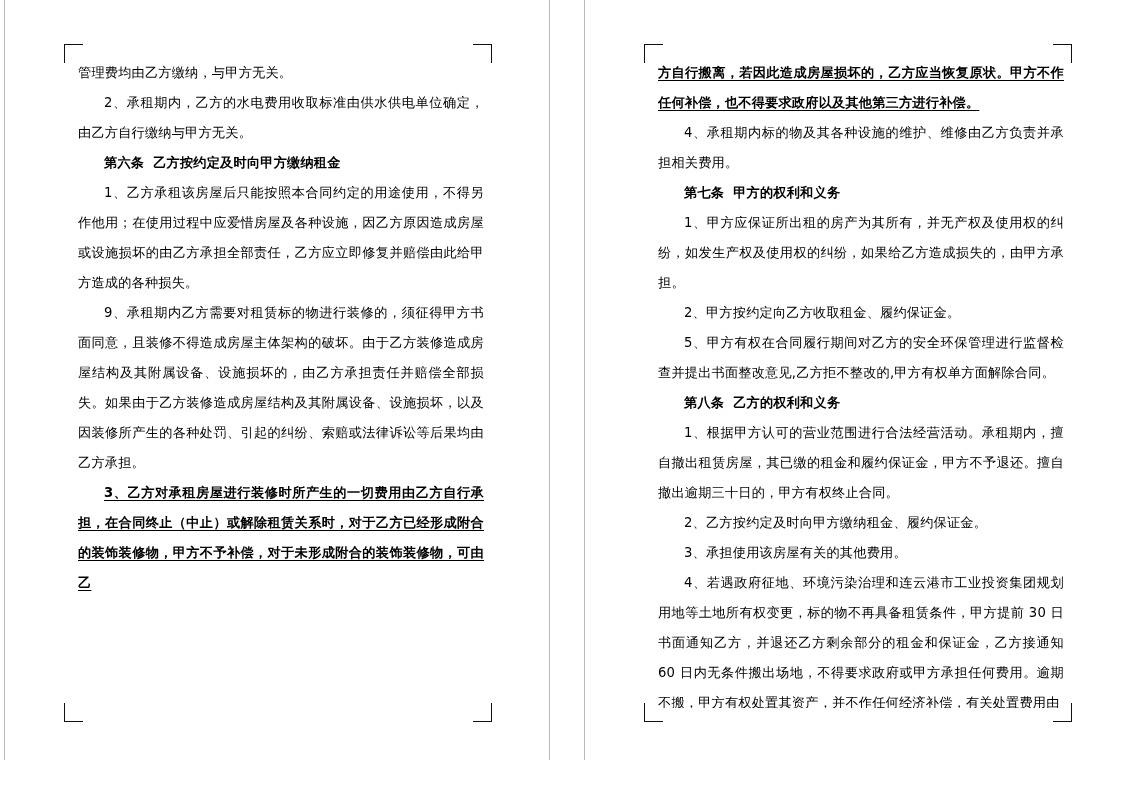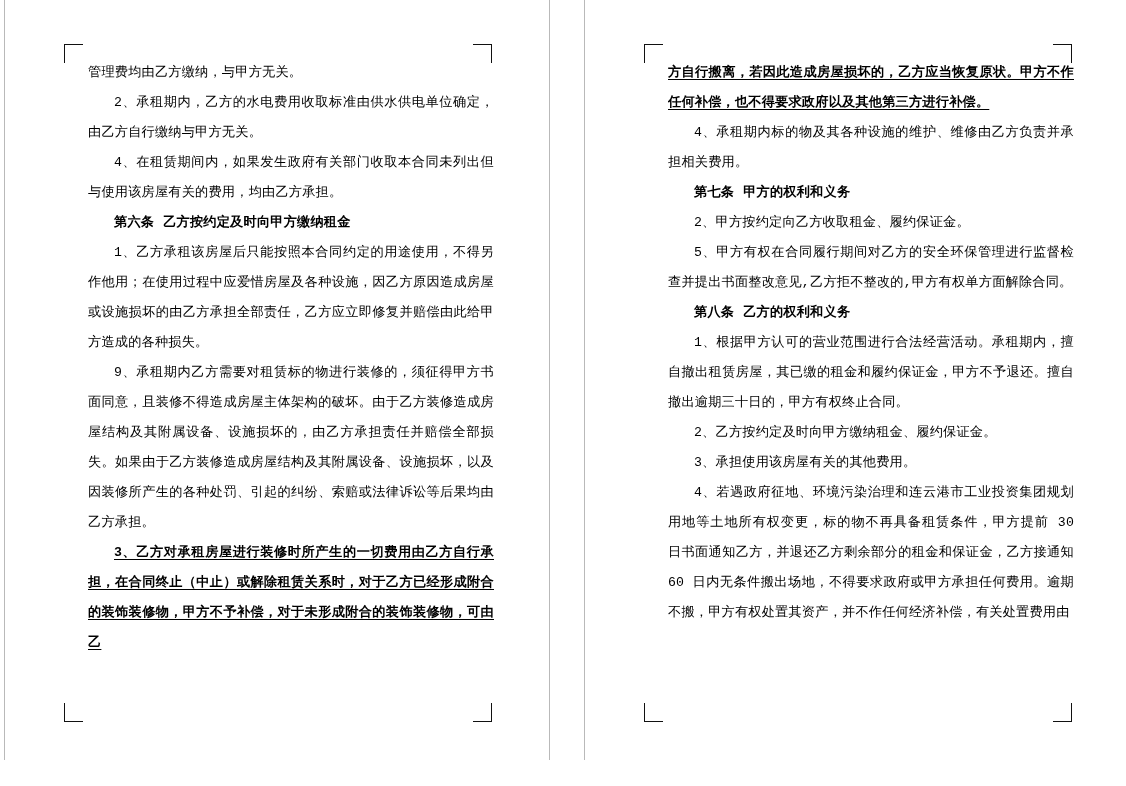--- a/index.html
+++ b/index.html
@@ -58,25 +58,24 @@
     pointer-events: none;
   }
   .mark.tl { top: 44px; left: 60px; border-left: 1px solid #111; border-top: 1px solid #111; }
   .mark.tr { top: 44px; right: 58px; border-right: 1px solid #111; border-top: 1px solid #111; }
   .mark.bl { bottom: 38px; left: 60px; border-left: 1px solid #111; border-bottom: 1px solid #111; }
   .mark.br { bottom: 38px; right: 58px; border-right: 1px solid #111; border-bottom: 1px solid #111; }
 
   .text-body {
     position: absolute;
     top: 58px;
-    left: 84px;
+    left: 74px;
     width: 406px;
     height: 650px;
     overflow: hidden;
-    font-family: Liberation Mono, monospace;
   }
   .para {
     font-size: 13.2px;
     line-height: 30px;
     color: #000000;
     text-align: justify;
     text-justify: inter-ideograph;
     margin: 0;
     letter-spacing: 0.2px;
   }
@@ -101,38 +100,38 @@
 
   <div class="page left">
     <div class="mark tl"></div>
     <div class="mark tr"></div>
     <div class="mark bl"></div>
     <div class="mark br"></div>
 
     <div class="text-body">
       <p class="para">管理费均由乙方缴纳，与甲方无关。</p>
       <p class="para indent">2、承租期内，乙方的水电费用收取标准由供水供电单位确定，由乙方自行缴纳与甲方无关。</p>
-      <p class="para indent">4、在租赁期间内，如果发生政府有关部门收取本合同未列出但与使用该房屋有关的费用，均由乙方承担。</p>
       <p class="para heading"><span>第六条</span><span class="gap"></span><span>乙方按约定及时向甲方缴纳租金</span></p>
       <p class="para indent">1、乙方承租该房屋后只能按照本合同约定的用途使用，不得另作他用；在使用过程中应爱惜房屋及各种设施，因乙方原因造成房屋或设施损坏的由乙方承担全部责任，乙方应立即修复并赔偿由此给甲方造成的各种损失。</p>
       <p class="para indent">9、承租期内乙方需要对租赁标的物进行装修的，须征得甲方书面同意，且装修不得造成房屋主体架构的破坏。由于乙方装修造成房屋结构及其附属设备、设施损坏的，由乙方承担责任并赔偿全部损失。如果由于乙方装修造成房屋结构及其附属设备、设施损坏，以及因装修所产生的各种处罚、引起的纠纷、索赔或法律诉讼等后果均由乙方承担。</p>
       <p class="para bold-underline">3、乙方对承租房屋进行装修时所产生的一切费用由乙方自行承担，在合同终止（中止）或解除租赁关系时，对于乙方已经形成附合的装饰装修物，甲方不予补偿，对于未形成附合的装饰装修物，可由乙</p>
     </div>
   </div>
 
   <div class="page right">
     <div class="mark tl"></div>
     <div class="mark tr"></div>
     <div class="mark bl"></div>
     <div class="mark br"></div>
 
     <div class="text-body">
       <p class="para bold-underline cont">方自行搬离，若因此造成房屋损坏的，乙方应当恢复原状。甲方不作任何补偿，也不得要求政府以及其他第三方进行补偿。</p>
       <p class="para indent">4、承租期内标的物及其各种设施的维护、维修由乙方负责并承担相关费用。</p>
       <p class="para heading"><span>第七条</span><span class="gap"></span><span>甲方的权利和义务</span></p>
+      <p class="para indent">1、甲方应保证所出租的房产为其所有，并无产权及使用权的纠纷，如发生产权及使用权的纠纷，如果给乙方造成损失的，由甲方承担。</p>
       <p class="para indent">2、甲方按约定向乙方收取租金、履约保证金。</p>
       <p class="para indent">5、甲方有权在合同履行期间对乙方的安全环保管理进行监督检查并提出书面整改意见,乙方拒不整改的,甲方有权单方面解除合同。</p>
       <p class="para heading"><span>第八条</span><span class="gap"></span><span>乙方的权利和义务</span></p>
       <p class="para indent">1、根据甲方认可的营业范围进行合法经营活动。承租期内，擅自撤出租赁房屋，其已缴的租金和履约保证金，甲方不予退还。擅自撤出逾期三十日的，甲方有权终止合同。</p>
       <p class="para indent">2、乙方按约定及时向甲方缴纳租金、履约保证金。</p>
       <p class="para indent">3、承担使用该房屋有关的其他费用。</p>
       <p class="para indent">4、若遇政府征地、环境污染治理和连云港市工业投资集团规划用地等土地所有权变更，标的物不再具备租赁条件，甲方提前 30 日书面通知乙方，并退还乙方剩余部分的租金和保证金，乙方接通知 60 日内无条件搬出场地，不得要求政府或甲方承担任何费用。逾期不搬，甲方有权处置其资产，并不作任何经济补偿，有关处置费用由</p>
     </div>
   </div>
 

